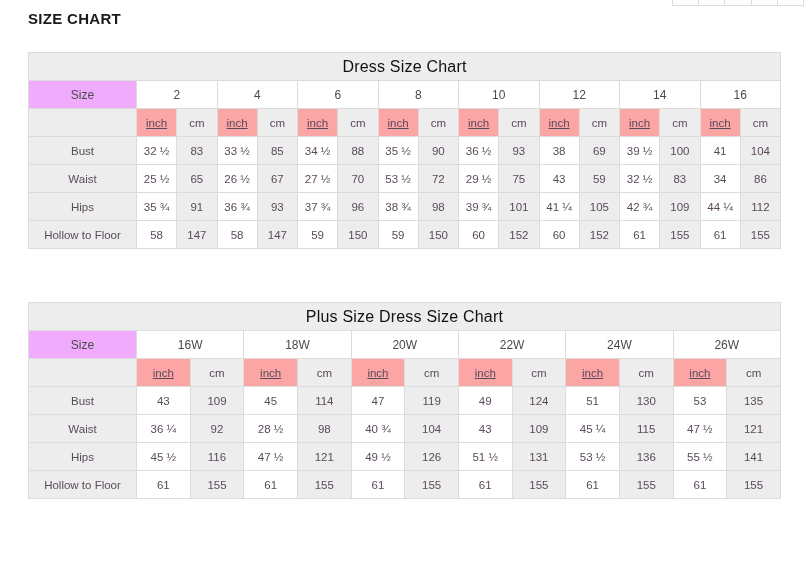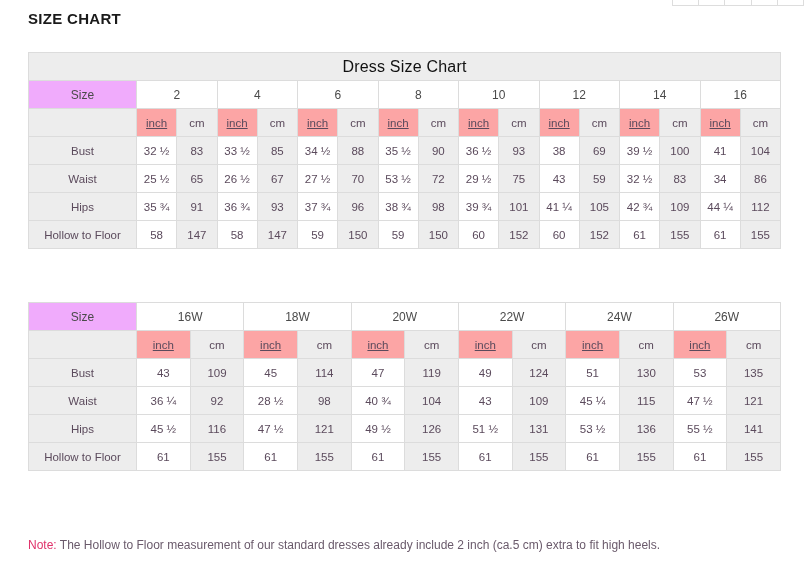--- a/index.html
+++ b/index.html
@@ -272,20 +272,23 @@
         <col style="width:53.666666666666664px">
         <col style="width:53.666666666666664px">
         <col style="width:53.666666666666664px">
         <col style="width:53.666666666666664px">
         <col style="width:53.666666666666664px">
         <col style="width:53.666666666666664px">
         <col style="width:53.666666666666664px">
         <col style="width:53.666666666666664px">
       </colgroup>
       <tbody>
+        <tr class="tbl-title">
+          <td colspan="13">Plus Size Dress Size Chart</td>
+        </tr>
         <tr>
           <td class="size-head lbl">Size</td>
           <td class="size-head" colspan="2">16W</td>
           <td class="size-head" colspan="2">18W</td>
           <td class="size-head" colspan="2">20W</td>
           <td class="size-head" colspan="2">22W</td>
           <td class="size-head" colspan="2">24W</td>
           <td class="size-head" colspan="2">26W</td>
         </tr>
         <tr class="unit-row">
@@ -359,17 +362,14 @@
           <td class="inch-cell">61</td>
           <td class="cm-cell">155</td>
           <td class="inch-cell">61</td>
           <td class="cm-cell">155</td>
           <td class="inch-cell">61</td>
           <td class="cm-cell">155</td>
         </tr>
       </tbody>
     </table>
 
-  <div class="note" id="note-line">
-    <span class="note-label">Note:</span><span> The Hollow to Floor measurement of our standard dresses already include 2 inch (ca.5 cm) extra to fit high heels.</span>
-  </div>
 
 </div>
 
 </body></html>

